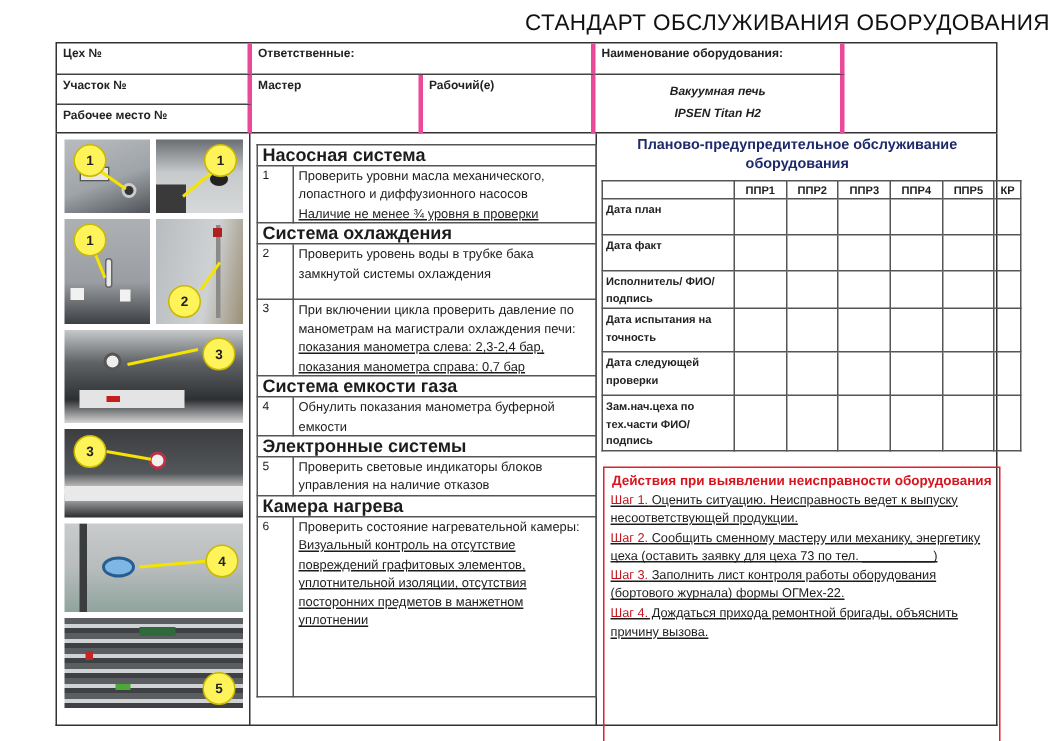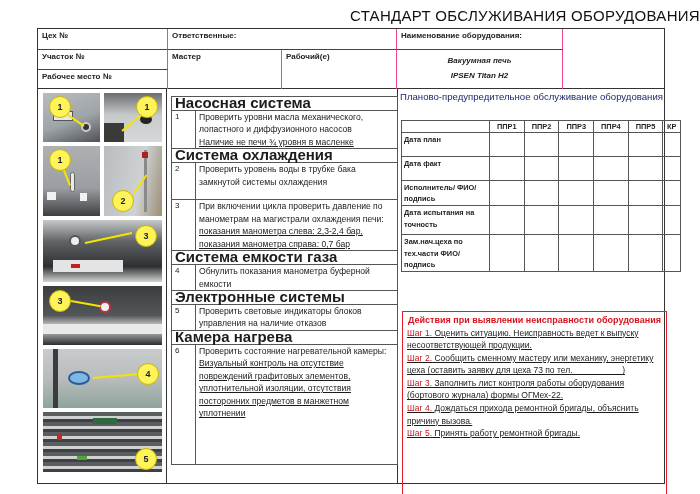--- a/index.html
+++ b/index.html
@@ -6,45 +6,45 @@
   html, body { width: 700px; height: 494px; background: #ffffff; overflow: hidden; }
   body { font-family: "Liberation Sans", "DejaVu Sans", sans-serif; color: #1a1a1a; position: relative; }
 
   .title {
     position: absolute; left: 0; top: 7px; width: 700px; text-align: right;
     font-size: 15px; letter-spacing: 0.3px; color: #111;
   }
 
   
   .hdr { position: absolute; left: 37px; top: 28px; width: 628px; height: 61px; border: 1.5px solid #333; }
-  .hdr .cell { position: absolute; border-right: 1px solid #ec4899; border-bottom: 1px solid #444; font-size: 8px; font-weight: bold; padding: 2px 4px; color: #222; }
+  .hdr .cell { position: absolute; border-right: 3px solid #ec4899; border-bottom: 1px solid #444; font-size: 8px; font-weight: bold; padding: 2px 4px; color: #222; }
   .equip { font-style: italic; font-weight: bold; color: #1f2a6b; font-size: 10px; text-align: center; line-height: 15px; }
 
   
   .body-frame { position: absolute; left: 37px; top: 89px; width: 628px; height: 395px; border-left: 1.5px solid #333; border-right: 1.5px solid #333; border-bottom: 1.5px solid #333; }
   .photo-col { position: absolute; left: 37px; top: 89px; width: 130px; height: 395px; border-right: 1.5px solid #333; }
   .mid-col { position: absolute; left: 167px; top: 89px; width: 231px; height: 395px; border-right: 1.5px solid #333; }
 
   .photo { position: absolute; background: #8a8e92; overflow: hidden; }
   .badge {
     position: absolute; width: 22px; height: 22px; border-radius: 50%;
     background: #fff35a; border: 1.5px solid #c9b800; color: #222;
     font-size: 9px; font-weight: bold; display: flex; align-items: center; justify-content: center;
   }
   .arrow { position: absolute; height: 2px; background: #f5e400; transform-origin: left center; }
 
   
   .check { position: absolute; left: 171px; top: 96px; width: 227px; border: 1px solid #444; border-collapse: collapse; }
   .check td { border: 1px solid #555; font-size: 8.6px; line-height: 12.6px; vertical-align: top; padding: 0 3px; color: #1c1c1c; }
   .check td.num { width: 24px; font-size: 8px; }
-  .check tr.sec td { font-weight: bold; font-size: 15px; padding: 0 3px; }
+  .check tr.sec td { font-weight: bold; font-size: 12px; padding: 0 3px; }
   .check .u { text-decoration: underline; }
 
   
-  .ppr-title { position: absolute; left: 398px; top: 90px; width: 267px; text-align: center; font-size: 9.6px; font-weight: normal; color: #1f2a6b; line-height: 13px; }
+  .ppr-title { position: absolute; left: 398px; top: 90px; width: 267px; text-align: center; font-size: 9.6px; font-weight: bold; color: #1f2a6b; line-height: 13px; }
   .ppr { position: absolute; left: 401px; top: 120px; width: 280px; border-collapse: collapse; border: 1.5px solid #333; }
   .ppr th, .ppr td { border: 1px solid #555; font-size: 7.4px; font-weight: bold; color: #222; }
   .ppr th { height: 12px; text-align: center; }
   .ppr td.lbl { text-align: left; vertical-align: top; padding: 1px 2px; line-height: 11.2px; width: 88px; }
 
   
   .actions { position: absolute; left: 402px; top: 311px; width: 265px; height: 191px; border: 1.5px solid #e0202a; padding: 3px 4px; }
   .actions .head { text-align: center; color: #d8141e; font-weight: bold; font-size: 9px; line-height: 11.5px; }
   .actions p { font-size: 8.5px; line-height: 12.6px; color: #1c1c1c; text-decoration: underline; }
   .actions .step { color: #c2141e; }
@@ -145,21 +145,21 @@
 
 <table class="check">
   <tbody>
       <tr class="sec">
         <td colspan="2">Насосная система</td>
       </tr>
   <tr>
     <td class="num">1</td>
     <td>
       <div>Проверить уровни  масла механического, лопастного и  диффузионного насосов</div>
-      <div class="u">Наличие не печи ¾ уровня  в масленке</div>
+      <div class="u">Наличие не менее ¾ уровня  в проверки</div>
     </td>
   </tr>
   <tr class="sec">
         <td colspan="2">Система  охлаждения</td>
       </tr>
   <tr>
     <td class="num">2</td>
     <td style="height:37px;">
       <div>Проверить уровень воды в трубке бака замкнутой системы охлаждения</div>
     </td>
@@ -244,32 +244,40 @@
   </tr>
   <tr style="height:29px;">
     <td class="lbl">Дата испытания на точность</td>
     <td></td>
         <td></td>
         <td></td>
         <td></td>
         <td></td>
         <td></td>
   </tr>
+  <tr style="height:29px;">
+    <td class="lbl">Дата следующей проверки</td>
+    <td></td>
+        <td></td>
+        <td></td>
+        <td></td>
+        <td></td>
+        <td></td>
+  </tr>
   <tr style="height:36px;">
     <td class="lbl">Зам.нач.цеха по тех.части ФИО/ подпись</td>
     <td></td>
         <td></td>
         <td></td>
         <td></td>
         <td></td>
         <td></td>
   </tr>
 </tbody>
   </table>
 
 <div class="actions">
   <div class="head">Действия при выявлении неисправности оборудования</div>
   <p><span class="step">Шаг 1.</span><span> Оценить ситуацию. Неисправность ведет к выпуску несоответствующей  продукции.</span></p>
   <p><span class="step">Шаг 2.</span><span> Сообщить сменному мастеру или  механику, энергетику цеха (оставить заявку для цеха 73 по тел.  __________)</span></p>
   <p><span class="step">Шаг 3.</span><span>  Заполнить лист  контроля  работы оборудования (бортового  журнала) формы ОГМех-22.</span></p>
   <p><span class="step">Шаг 4.</span><span> Дождаться прихода ремонтной бригады, объяснить  причину вызова.</span></p>
-  <p><span class="step">Шаг 5.</span><span> Принять работу  ремонтной бригады.</span></p>
 </div>
 
 </body></html>

